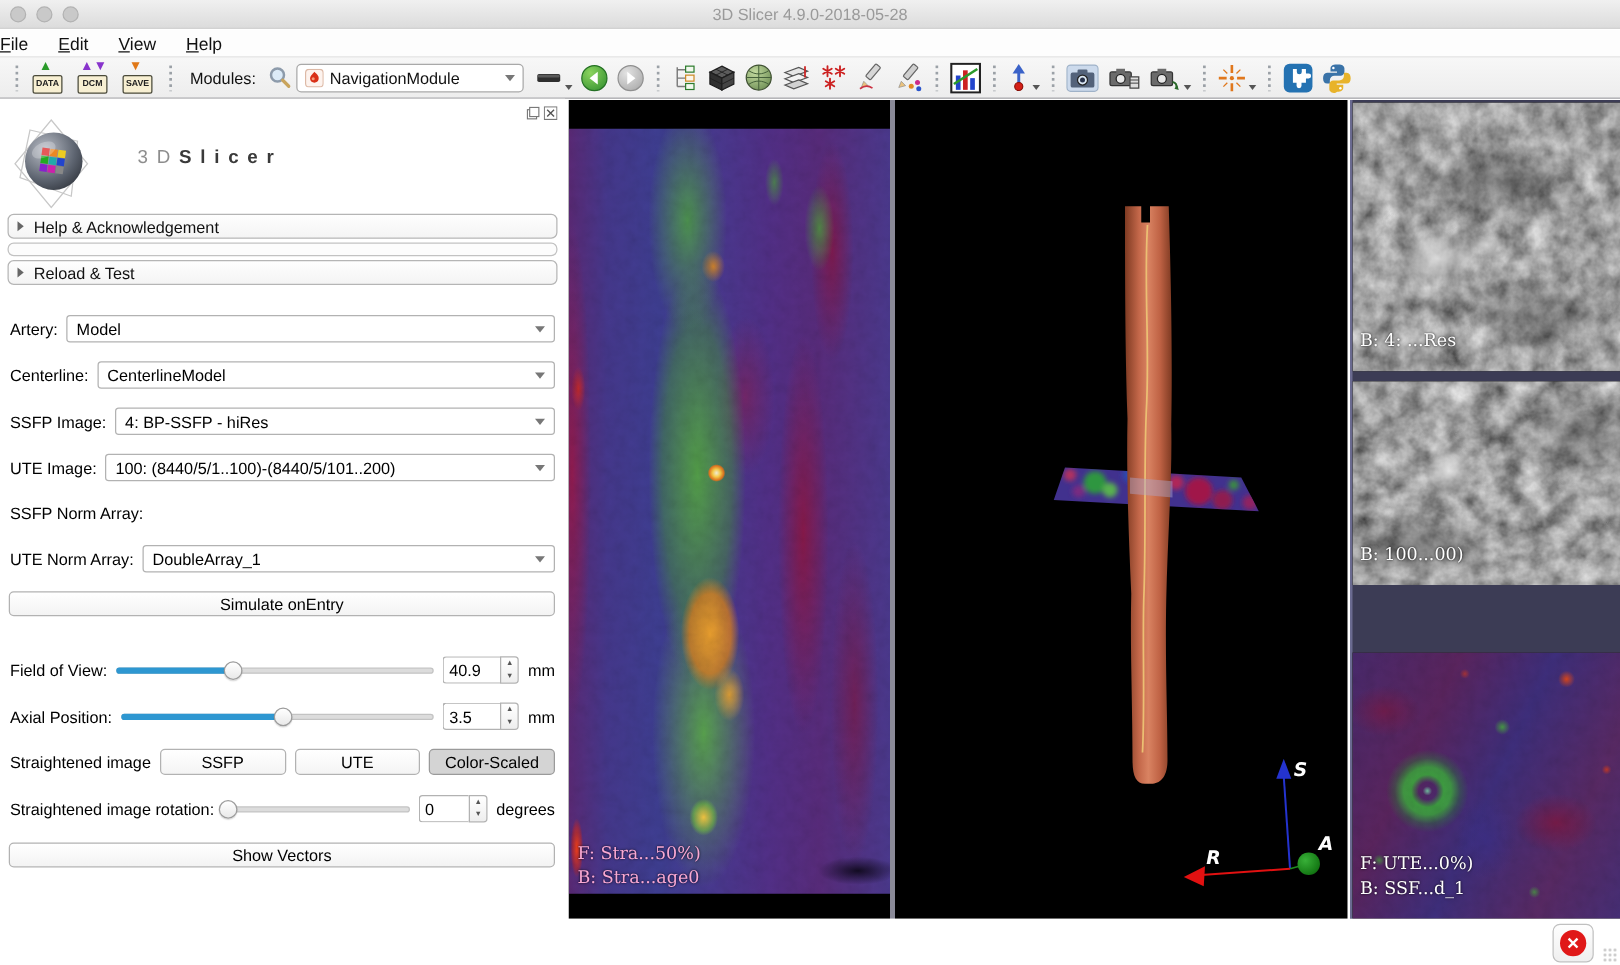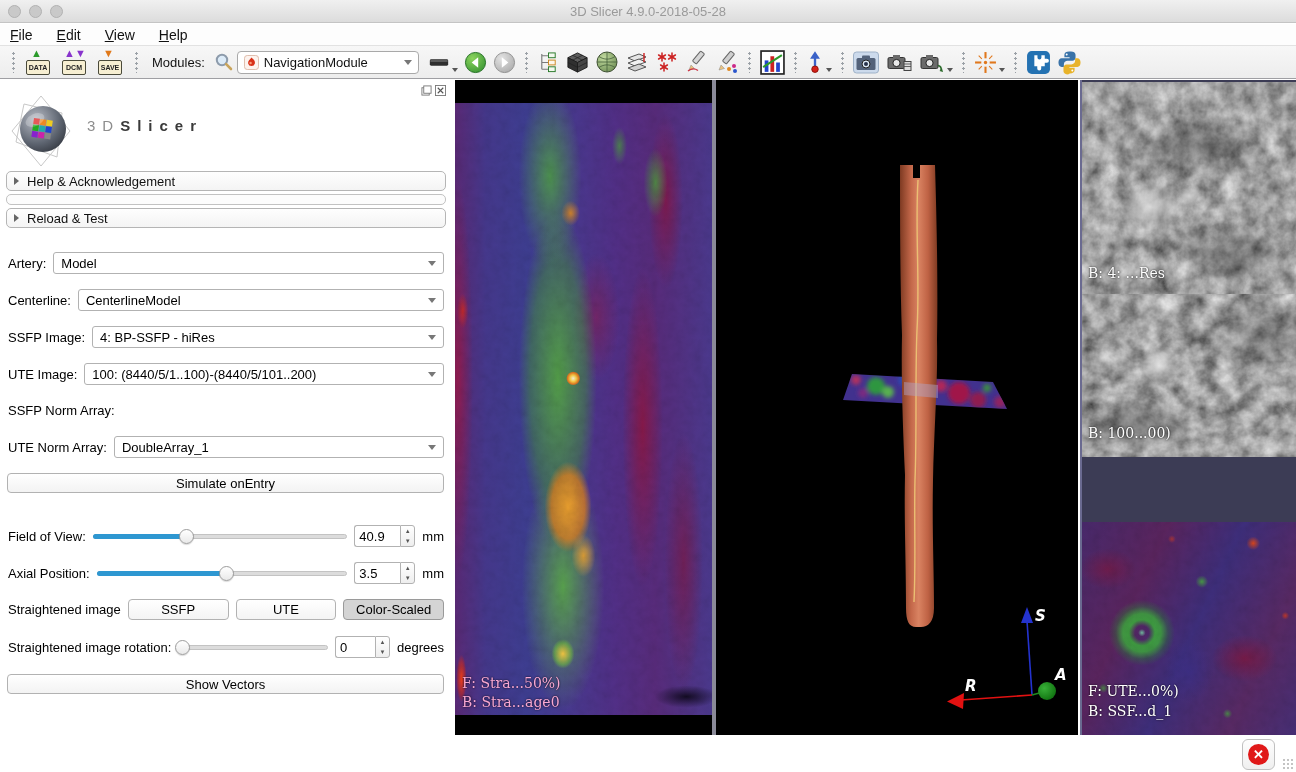--- a/index.html
+++ b/index.html
@@ -8,21 +8,21 @@
 
   
   .titlebar { position:absolute; left:0; top:0; width:1296px; height:23px;
     background:linear-gradient(#f0f0f0,#dcdcdc); border-bottom:1px solid #c4c4c4;
     display:flex; align-items:center; }
   .traffic { display:flex; gap:8px; margin-left:8px; }
   .light { width:13px; height:13px; border-radius:50%; background:#c9c9c9; border:1px solid #b2b2b2; }
   .win-title { position:absolute; left:0; right:0; text-align:center; font-size:13px; color:#9a9a9a; }
 
   .menubar { position:absolute; left:0; top:24px; width:1296px; height:21px; background:#fdfdfd;
-    display:flex; align-items:center; padding-left:10px; }
+    display:flex; align-items:center; }
   .menu-item { display:inline-block; font-size:14px; color:#111; margin-right:24px; }
   .menu-item::first-letter { text-decoration:underline; }
 
   
   .toolbar { position:absolute; left:0; top:45px; width:1296px; height:34px;
     background:linear-gradient(#f7f7f7,#ededed); border-top:1px solid #e2e2e2; border-bottom:1px solid #9f9fa3;
     display:flex; align-items:center; padding-left:6px; }
   .tb-handle { width:5px; height:22px; margin:0 5px;
     background-image:radial-gradient(circle 1px, #9aa0a6 1px, transparent 1.2px);
     background-size:5px 5px; }
@@ -36,21 +36,21 @@
   .module-combo { width:182px; height:23px; border:1px solid #a9a9a9; border-radius:4px; background:#fff;
     display:flex; align-items:center; padding:0 6px; gap:5px; margin-right:6px; }
   .module-combo .val { font-size:13px; color:#111; flex:1; white-space:nowrap; overflow:hidden; }
   .caret { width:0; height:0; border-left:4px solid transparent; border-right:4px solid transparent; border-top:5px solid #777; }
   .mini-caret { width:0; height:0; border-left:3px solid transparent; border-right:3px solid transparent; border-top:4px solid #555; margin-left:2px; align-self:flex-end; margin-bottom:4px; }
 
   
   .module-panel { position:absolute; left:0; top:79px; width:452px; height:693px; background:#fff; }
   .dock-btns { position:absolute; top:6px; right:6px; display:flex; gap:3px; }
   .logo { position:absolute; left:4px; top:16px; display:flex; align-items:center; }
-  .logo-text { margin-left:9px; margin-top:-12px; font-size:15px; letter-spacing:7px; }
+  .logo-text { margin-left:32px; margin-top:-12px; font-size:15px; letter-spacing:7px; }
   .logo-3d { color:#8d8d8d; }
   .logo-slicer { color:#3a3a3a; font-weight:bold; }
 
   .collapse-bar { position:absolute; left:6px; right:6px; height:20px; border:1px solid #b5b5b5;
     border-radius:5px; background:linear-gradient(#fefefe,#f4f4f4); display:flex; align-items:center;
     gap:8px; padding:0 7px; font-size:13px; color:#111; }
   .tri-right { width:0; height:0; border-top:4px solid transparent; border-bottom:4px solid transparent; border-left:5px solid #666; }
   .blank-bar { position:absolute; left:6px; right:6px; height:11px; border:1px solid #c2c2c2; border-radius:5px; background:#fcfcfc; }
 
   .form-row { position:absolute; left:8px; right:8px; height:22px; display:flex; align-items:center; gap:7px; }
@@ -672,21 +672,21 @@
 <div class="right-col">
   <div class="side-panel" style="top:2px; height:215px;">
     <svg width="214" height="215" preserveAspectRatio="none">
         <rect width="214" height="215" filter="url(#mri1)"></rect>
       </svg>
     <div class="side-overlay mri-ov1"></div>
     <div class="side-labels">
       <div>B: 4: ...Res</div>
     </div>
   </div>
-  <div class="side-panel" style="top:214px; height:163px;">
+  <div class="side-panel" style="top:225px; height:163px;">
     <svg width="214" height="215" preserveAspectRatio="none">
         <rect width="214" height="215" filter="url(#mri2)"></rect>
       </svg>
     <div class="side-overlay mri-ov2"></div>
     <div class="side-labels">
       <div>B: 100...00)</div>
     </div>
   </div>
   <div class="side-panel" style="top:442px; height:213px;">
     <div class="heat3"></div>

